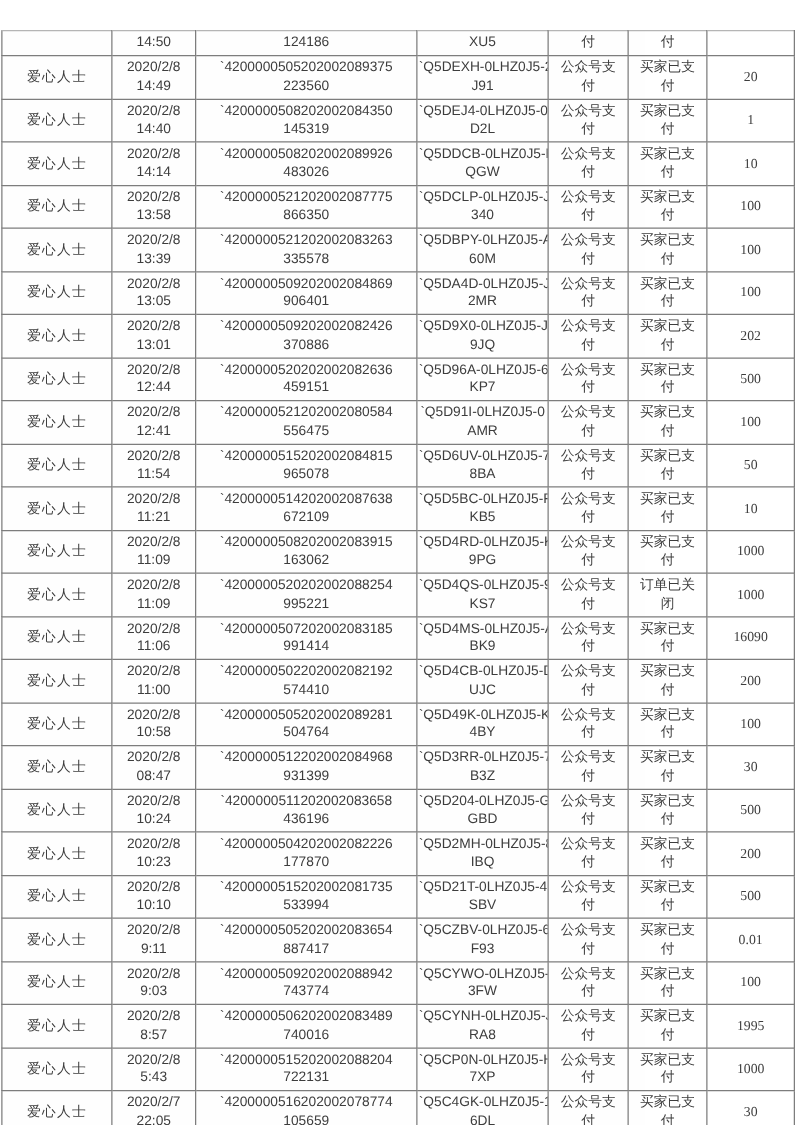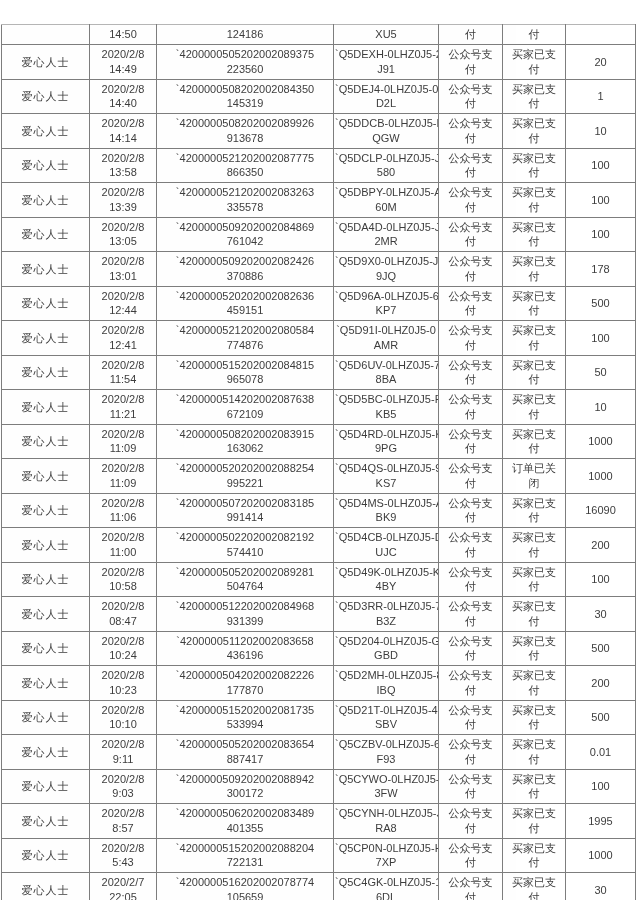--- a/index.html
+++ b/index.html
@@ -52,20 +52,21 @@
   }
   td.c-name {
     font-size: 12px;
     letter-spacing: 1px;
   }
   td.c-txn, td.c-id {
     font-size: 10.5px;
   }
   td.c-amt {
     font-size: 11px;
+    font-family: Liberation Serif, serif;
   }
 </style>
 </head>
 <body>
 
 <div class="page">
   <table class="sheet">
     <colgroup>
       <col style="width:88px">
       <col style="width:67px">
@@ -163,21 +164,21 @@
         <tr>
     <td class="c-name">
       <div class="l">爱心人士</div>
     </td>
     <td class="c-date">
       <div class="l">2020/2/8</div>
       <div class="l">14:14</div>
     </td>
     <td class="c-txn">
       <div class="l">`4200000508202002089926</div>
-      <div class="l">913678</div>
+      <div class="l">483026</div>
     </td>
     <td class="c-id">
       <div class="l">`Q5DDCB-0LHZ0J5-H</div>
       <div class="l">QGW</div>
     </td>
     <td class="c-pay">
       <div class="l">公众号支</div>
       <div class="l">付</div>
     </td>
     <td class="c-status">
@@ -195,21 +196,21 @@
     <td class="c-date">
       <div class="l">2020/2/8</div>
       <div class="l">13:58</div>
     </td>
     <td class="c-txn">
       <div class="l">`4200000521202002087775</div>
       <div class="l">866350</div>
     </td>
     <td class="c-id">
       <div class="l">`Q5DCLP-0LHZ0J5-J</div>
-      <div class="l">580</div>
+      <div class="l">340</div>
     </td>
     <td class="c-pay">
       <div class="l">公众号支</div>
       <div class="l">付</div>
     </td>
     <td class="c-status">
       <div class="l">买家已支</div>
       <div class="l">付</div>
     </td>
     <td class="c-amt">
@@ -247,21 +248,21 @@
         <tr>
     <td class="c-name">
       <div class="l">爱心人士</div>
     </td>
     <td class="c-date">
       <div class="l">2020/2/8</div>
       <div class="l">13:05</div>
     </td>
     <td class="c-txn">
       <div class="l">`4200000509202002084869</div>
-      <div class="l">761042</div>
+      <div class="l">906401</div>
     </td>
     <td class="c-id">
       <div class="l">`Q5DA4D-0LHZ0J5-J</div>
       <div class="l">2MR</div>
     </td>
     <td class="c-pay">
       <div class="l">公众号支</div>
       <div class="l">付</div>
     </td>
     <td class="c-status">
@@ -290,21 +291,21 @@
     </td>
     <td class="c-pay">
       <div class="l">公众号支</div>
       <div class="l">付</div>
     </td>
     <td class="c-status">
       <div class="l">买家已支</div>
       <div class="l">付</div>
     </td>
     <td class="c-amt">
-      <div class="l">178</div>
+      <div class="l">202</div>
     </td>
   </tr>
         <tr>
     <td class="c-name">
       <div class="l">爱心人士</div>
     </td>
     <td class="c-date">
       <div class="l">2020/2/8</div>
       <div class="l">12:44</div>
     </td>
@@ -331,21 +332,21 @@
         <tr>
     <td class="c-name">
       <div class="l">爱心人士</div>
     </td>
     <td class="c-date">
       <div class="l">2020/2/8</div>
       <div class="l">12:41</div>
     </td>
     <td class="c-txn">
       <div class="l">`4200000521202002080584</div>
-      <div class="l">774876</div>
+      <div class="l">556475</div>
     </td>
     <td class="c-id">
       <div class="l">`Q5D91I-0LHZ0J5-0</div>
       <div class="l">AMR</div>
     </td>
     <td class="c-pay">
       <div class="l">公众号支</div>
       <div class="l">付</div>
     </td>
     <td class="c-status">
@@ -695,21 +696,21 @@
         <tr>
     <td class="c-name">
       <div class="l">爱心人士</div>
     </td>
     <td class="c-date">
       <div class="l">2020/2/8</div>
       <div class="l">9:03</div>
     </td>
     <td class="c-txn">
       <div class="l">`4200000509202002088942</div>
-      <div class="l">300172</div>
+      <div class="l">743774</div>
     </td>
     <td class="c-id">
       <div class="l">`Q5CYWO-0LHZ0J5-J</div>
       <div class="l">3FW</div>
     </td>
     <td class="c-pay">
       <div class="l">公众号支</div>
       <div class="l">付</div>
     </td>
     <td class="c-status">
@@ -723,21 +724,21 @@
         <tr>
     <td class="c-name">
       <div class="l">爱心人士</div>
     </td>
     <td class="c-date">
       <div class="l">2020/2/8</div>
       <div class="l">8:57</div>
     </td>
     <td class="c-txn">
       <div class="l">`4200000506202002083489</div>
-      <div class="l">401355</div>
+      <div class="l">740016</div>
     </td>
     <td class="c-id">
       <div class="l">`Q5CYNH-0LHZ0J5-J</div>
       <div class="l">RA8</div>
     </td>
     <td class="c-pay">
       <div class="l">公众号支</div>
       <div class="l">付</div>
     </td>
     <td class="c-status">

